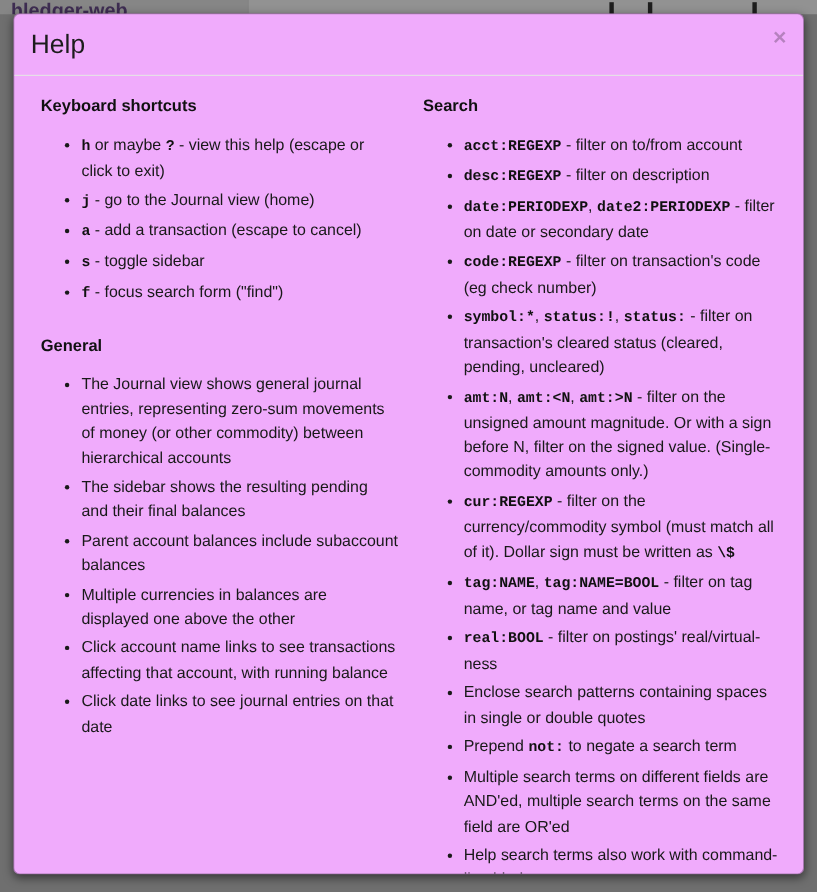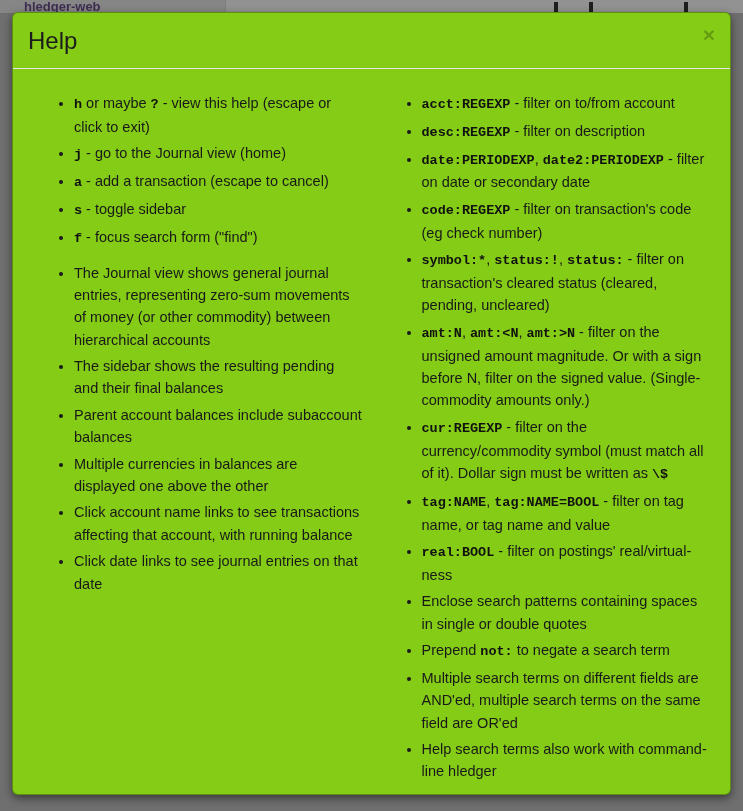--- a/index.html
+++ b/index.html
@@ -18,39 +18,39 @@
     background: #868686;
     overflow: hidden;
     z-index: 1;
   }
   .backdrop-top .main-region {
     position: absolute; left: 225px; top: 0; right: 0; height: 13px;
     background: #929292;
     border-left: 1px solid #7e7e7e;
   }
   .brand-link {
-    position: absolute; left: 24px; top: -1px;
-    font-size: 13px; font-weight: 700;
+    position: absolute; left: 10px; top: -1px;
+    font-size: 18px; font-weight: 700;
     color: #3e2d52;
     text-decoration: underline;
     white-space: nowrap;
   }
   .heading-frag {
     position: absolute; top: 2px; height: 11px; width: 4px;
     background: #1e1e1e;
   }
   .frag-a { left: 328px; }
   .frag-b { left: 363px; }
   .frag-c { left: 458px; }
 
   
   .modal {
     position: absolute; left: 12px; top: 12px;
     width: 719px; height: 783px;
-    background: #84cc16;
+    background: #f0abfc;
     border: 1px solid rgba(0,0,0,0.3);
     border-radius: 6px;
     box-shadow: 0 3px 9px rgba(0,0,0,0.5);
     z-index: 2;
     overflow: hidden;
   }
   .modal-header {
     position: relative;
     padding: 13px 16px 12px 15px;
     border-bottom: 1px solid #e5e5e5;
@@ -116,37 +116,40 @@
   <a class="brand-link" href="#">hledger-web</a>
 </div>
 
 <div class="modal">
   <div class="modal-header">
     <h3 class="modal-title">Help</h3>
     <button class="close-btn">×</button>
   </div>
   <div class="modal-body">
     <div class="col">
+        <h4>Keyboard shortcuts</h4>
         <ul>
           <li><code>h</code> or maybe <code>?</code> - view this help (escape or click to exit)</li>
           <li><code>j</code> - go to the Journal view (home)</li>
           <li><code>a</code> - add a transaction (escape to cancel)</li>
           <li><code>s</code> - toggle sidebar</li>
           <li><code>f</code> - focus search form ("find")</li>
         </ul>
+        <h4>General</h4>
         <ul>
           <li>The Journal view shows general journal entries, representing zero-sum movements of money (or other commodity) between hierarchical accounts</li>
           <li>The sidebar shows the resulting pending and their final balances</li>
           <li>Parent account balances include subaccount balances</li>
           <li>Multiple currencies in balances are displayed one above the other</li>
           <li>Click account name links to see transactions affecting that account, with running balance</li>
           <li>Click date links to see journal entries on that date</li>
         </ul>
       </div>
     <div class="col">
+        <h4>Search</h4>
         <ul>
           <li><code>acct:REGEXP</code> - filter on to/from account</li>
           <li><code>desc:REGEXP</code> - filter on description</li>
           <li><code>date:PERIODEXP</code>, <code>date2:PERIODEXP</code> - filter on date or secondary date</li>
           <li><code>code:REGEXP</code> - filter on transaction's code (eg check number)</li>
           <li><code>symbol:*</code>, <code>status:!</code>, <code>status:</code> - filter on transaction's cleared status (cleared, pending, uncleared)</li>
           <li><code>amt:N</code>, <code>amt:&lt;N</code>, <code>amt:&gt;N</code> - filter on the unsigned amount magnitude. Or with a sign before N, filter on the signed value. (Single-commodity amounts only.)</li>
           <li><code>cur:REGEXP</code> - filter on the currency/commodity symbol (must match all of it). Dollar sign must be written as <code>\$</code></li>
           <li><code>tag:NAME</code>, <code>tag:NAME=BOOL</code> - filter on tag name, or tag name and value</li>
           <li><code>real:BOOL</code> - filter on postings' real/virtual-ness</li>

